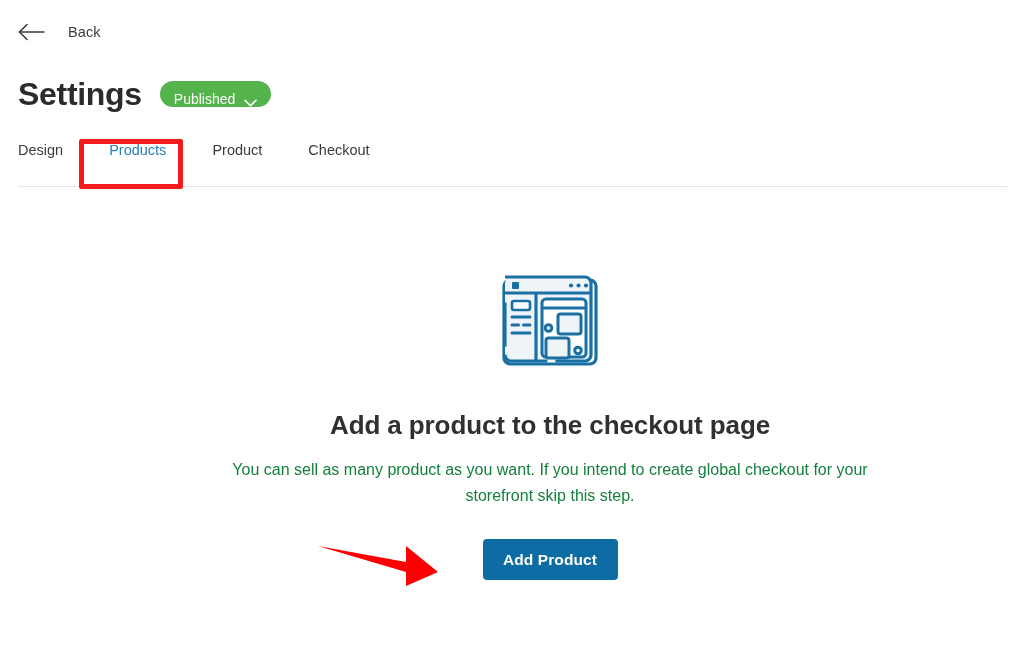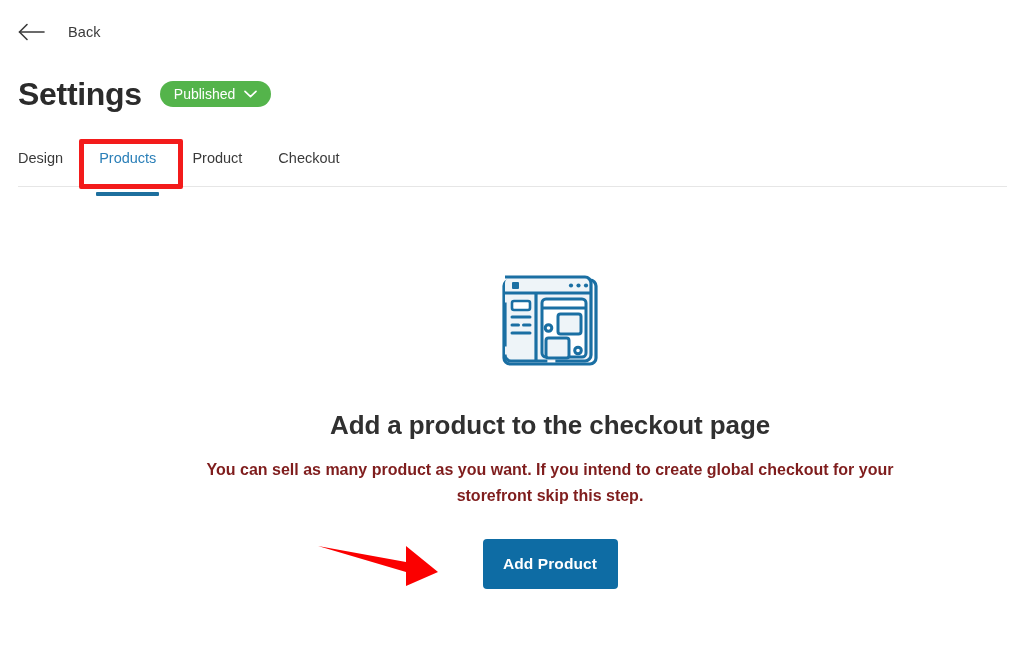--- a/index.html
+++ b/index.html
@@ -55,48 +55,48 @@
     line-height: 40px;
   }
   .status-badge {
     margin-left: 18px;
     background: #54b44b;
     color: #ffffff;
     border-radius: 999px;
     height: 26px;
     padding: 0 14px;
     display: flex;
-    align-items: center;
+    align-items: flex-end;
     font-size: 14px;
     cursor: pointer;
     user-select: none;
   }
   .status-badge .chev {
     margin-left: 9px;
     display: block;
   }
 
   
   .tabs {
     position: absolute;
     left: 18px;
-    top: 150px;
+    top: 142px;
     display: flex;
     align-items: flex-start;
     height: 38px;
   }
   .tab {
     font-size: 14.5px;
     color: #3a3a3a;
     cursor: pointer;
     position: relative;
     padding-bottom: 30px;
     white-space: nowrap;
   }
-  .tab + .tab { margin-left: 36px; }
+  .tab + .tab { margin-left: 46px; }
   .tab.active { color: #2a7fb8; }
   .tab.active::after {
     content: "";
     position: absolute;
     left: -3px;
     right: -3px;
     bottom: 0;
     height: 4px;
     background: #1d6f9e;
     border-radius: 1px;
@@ -146,31 +146,30 @@
     font-weight: bold;
     color: #303030;
     letter-spacing: -0.1px;
   }
   .empty-body {
     margin-top: 16px;
     width: 690px;
     text-align: center;
     font-size: 16px;
     line-height: 26px;
-    color: #7f1d1d;
-    font-weight: bold;
+    color: #15803d;
   }
   .add-product-btn {
     margin-top: 30px;
     background: #0e6ca4;
     color: #ffffff;
     border: none;
     border-radius: 4px;
     width: 135px;
-    height: 50px;
+    height: 41px;
     font-family: "Liberation Sans", sans-serif;
     font-size: 15.5px;
     font-weight: bold;
     cursor: pointer;
     letter-spacing: .1px;
   }
 
   
   .annot-arrow {
     position: absolute;

